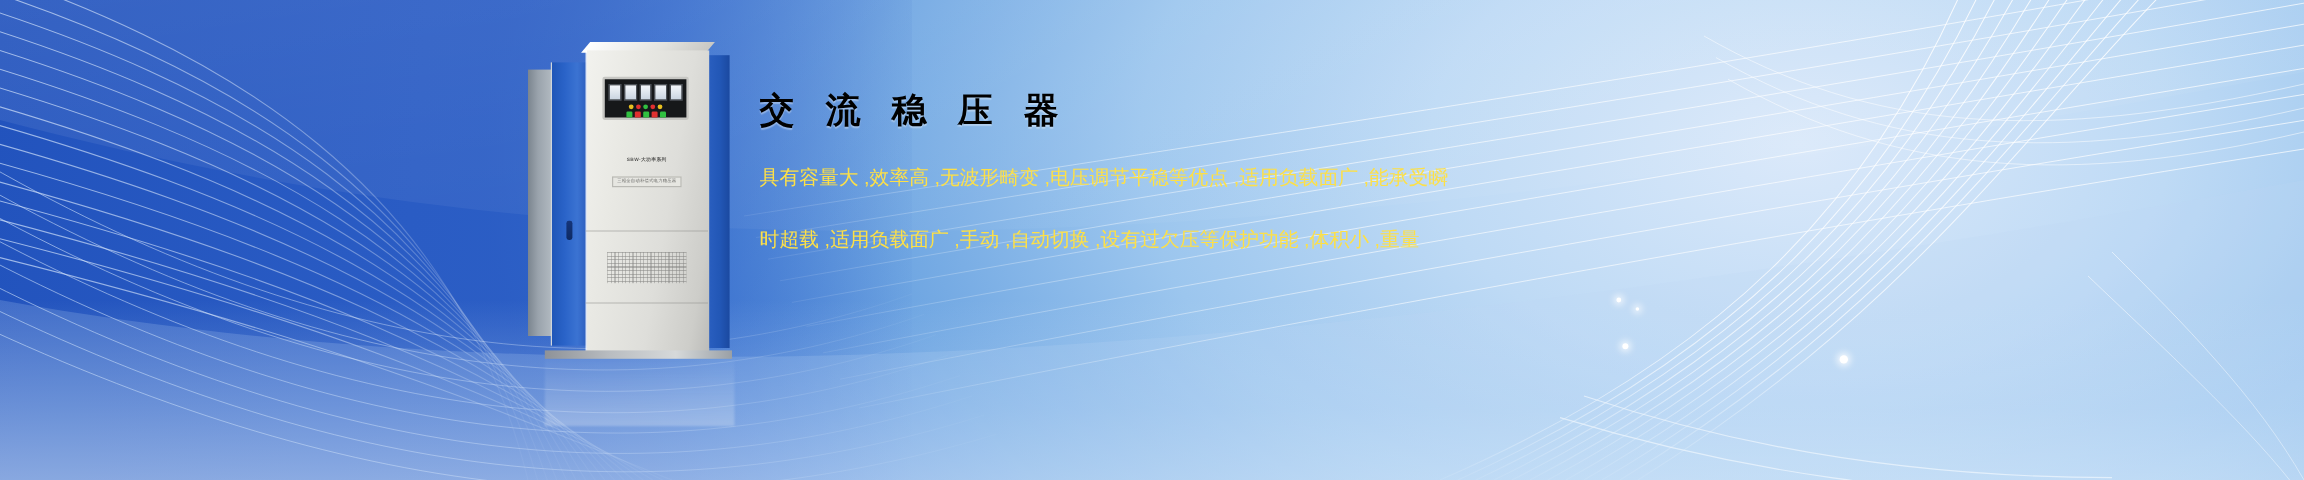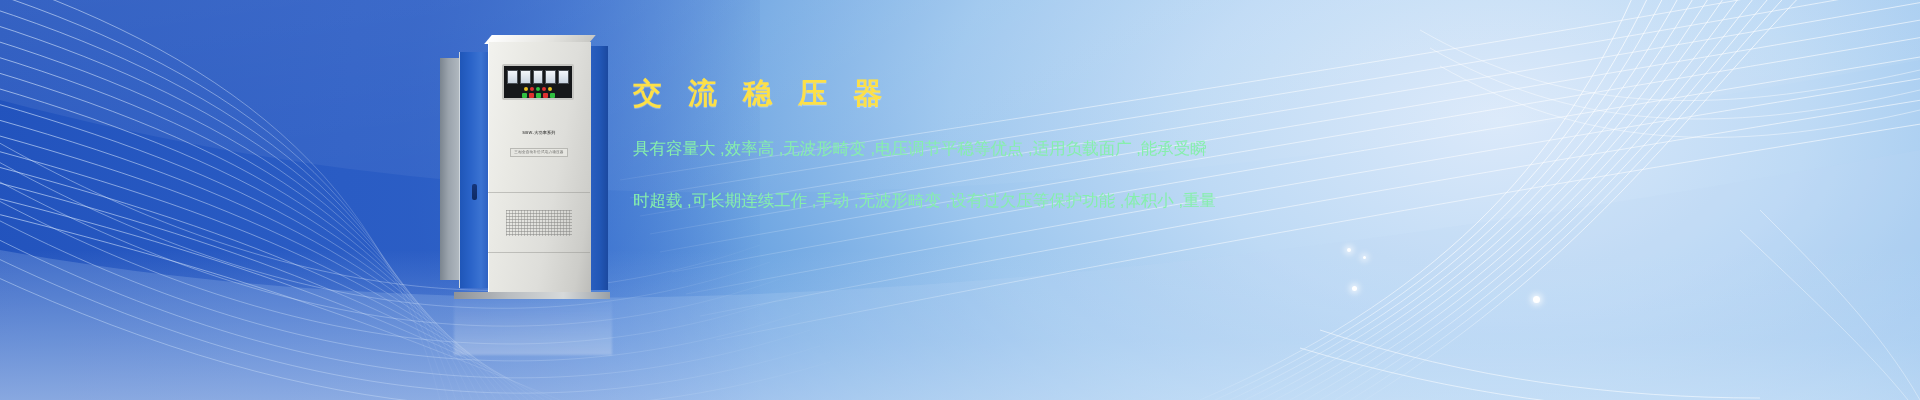--- a/index.html
+++ b/index.html
@@ -109,27 +109,27 @@
     position:absolute;left:14px;top:257px;width:158px;height:56px;
     background:linear-gradient(to bottom,rgba(232,238,246,.55),rgba(160,196,238,.10));
     transform:scaleY(-1);
     filter:blur(1px);
     opacity:.55;
   }
 
   
   .copy{position:absolute;left:633px;top:78px;width:540px;}
   .headline{
-    font-size:29px;font-weight:bold;color:#fde047;
+    font-size:29px;font-weight:bold;color:#000000;
     letter-spacing:9px;line-height:1.1;margin:0 0 22px 0;
     text-shadow:0 1px 1px rgba(255,255,255,.35);
   }
   .desc{margin:0;}
   .desc-line{
-    font-size:16.5px;color:#86efac;line-height:28px;white-space:nowrap;
+    font-size:16.5px;color:#fde047;line-height:28px;white-space:nowrap;
     font-weight:500;
     margin-top:24px;
   }
 </style>
 </head>
 <body>
 
 <div class="banner">
 
   <div class="bg-base"></div>
@@ -279,17 +279,17 @@
       <div class="p-handle"></div>
     </div>
     <div class="p-base"></div>
     <div class="p-reflect"></div>
   </div>
 
   <div class="copy">
     <h1 class="headline">交 流 稳 压 器</h1>
     <div class="desc">
       <div class="desc-line">具有容量大 ,效率高 ,无波形畸变 ,电压调节平稳等优点 ,适用负载面广 ,能承受瞬</div>
-      <div class="desc-line">时超载 ,可长期连续工作 ,手动 ,无波形畸变 ,设有过欠压等保护功能 ,体积小 ,重量</div>
+      <div class="desc-line">时超载 ,适用负载面广 ,手动 ,自动切换 ,设有过欠压等保护功能 ,体积小 ,重量</div>
     </div>
   </div>
 
 </div>
 
 </body></html>

